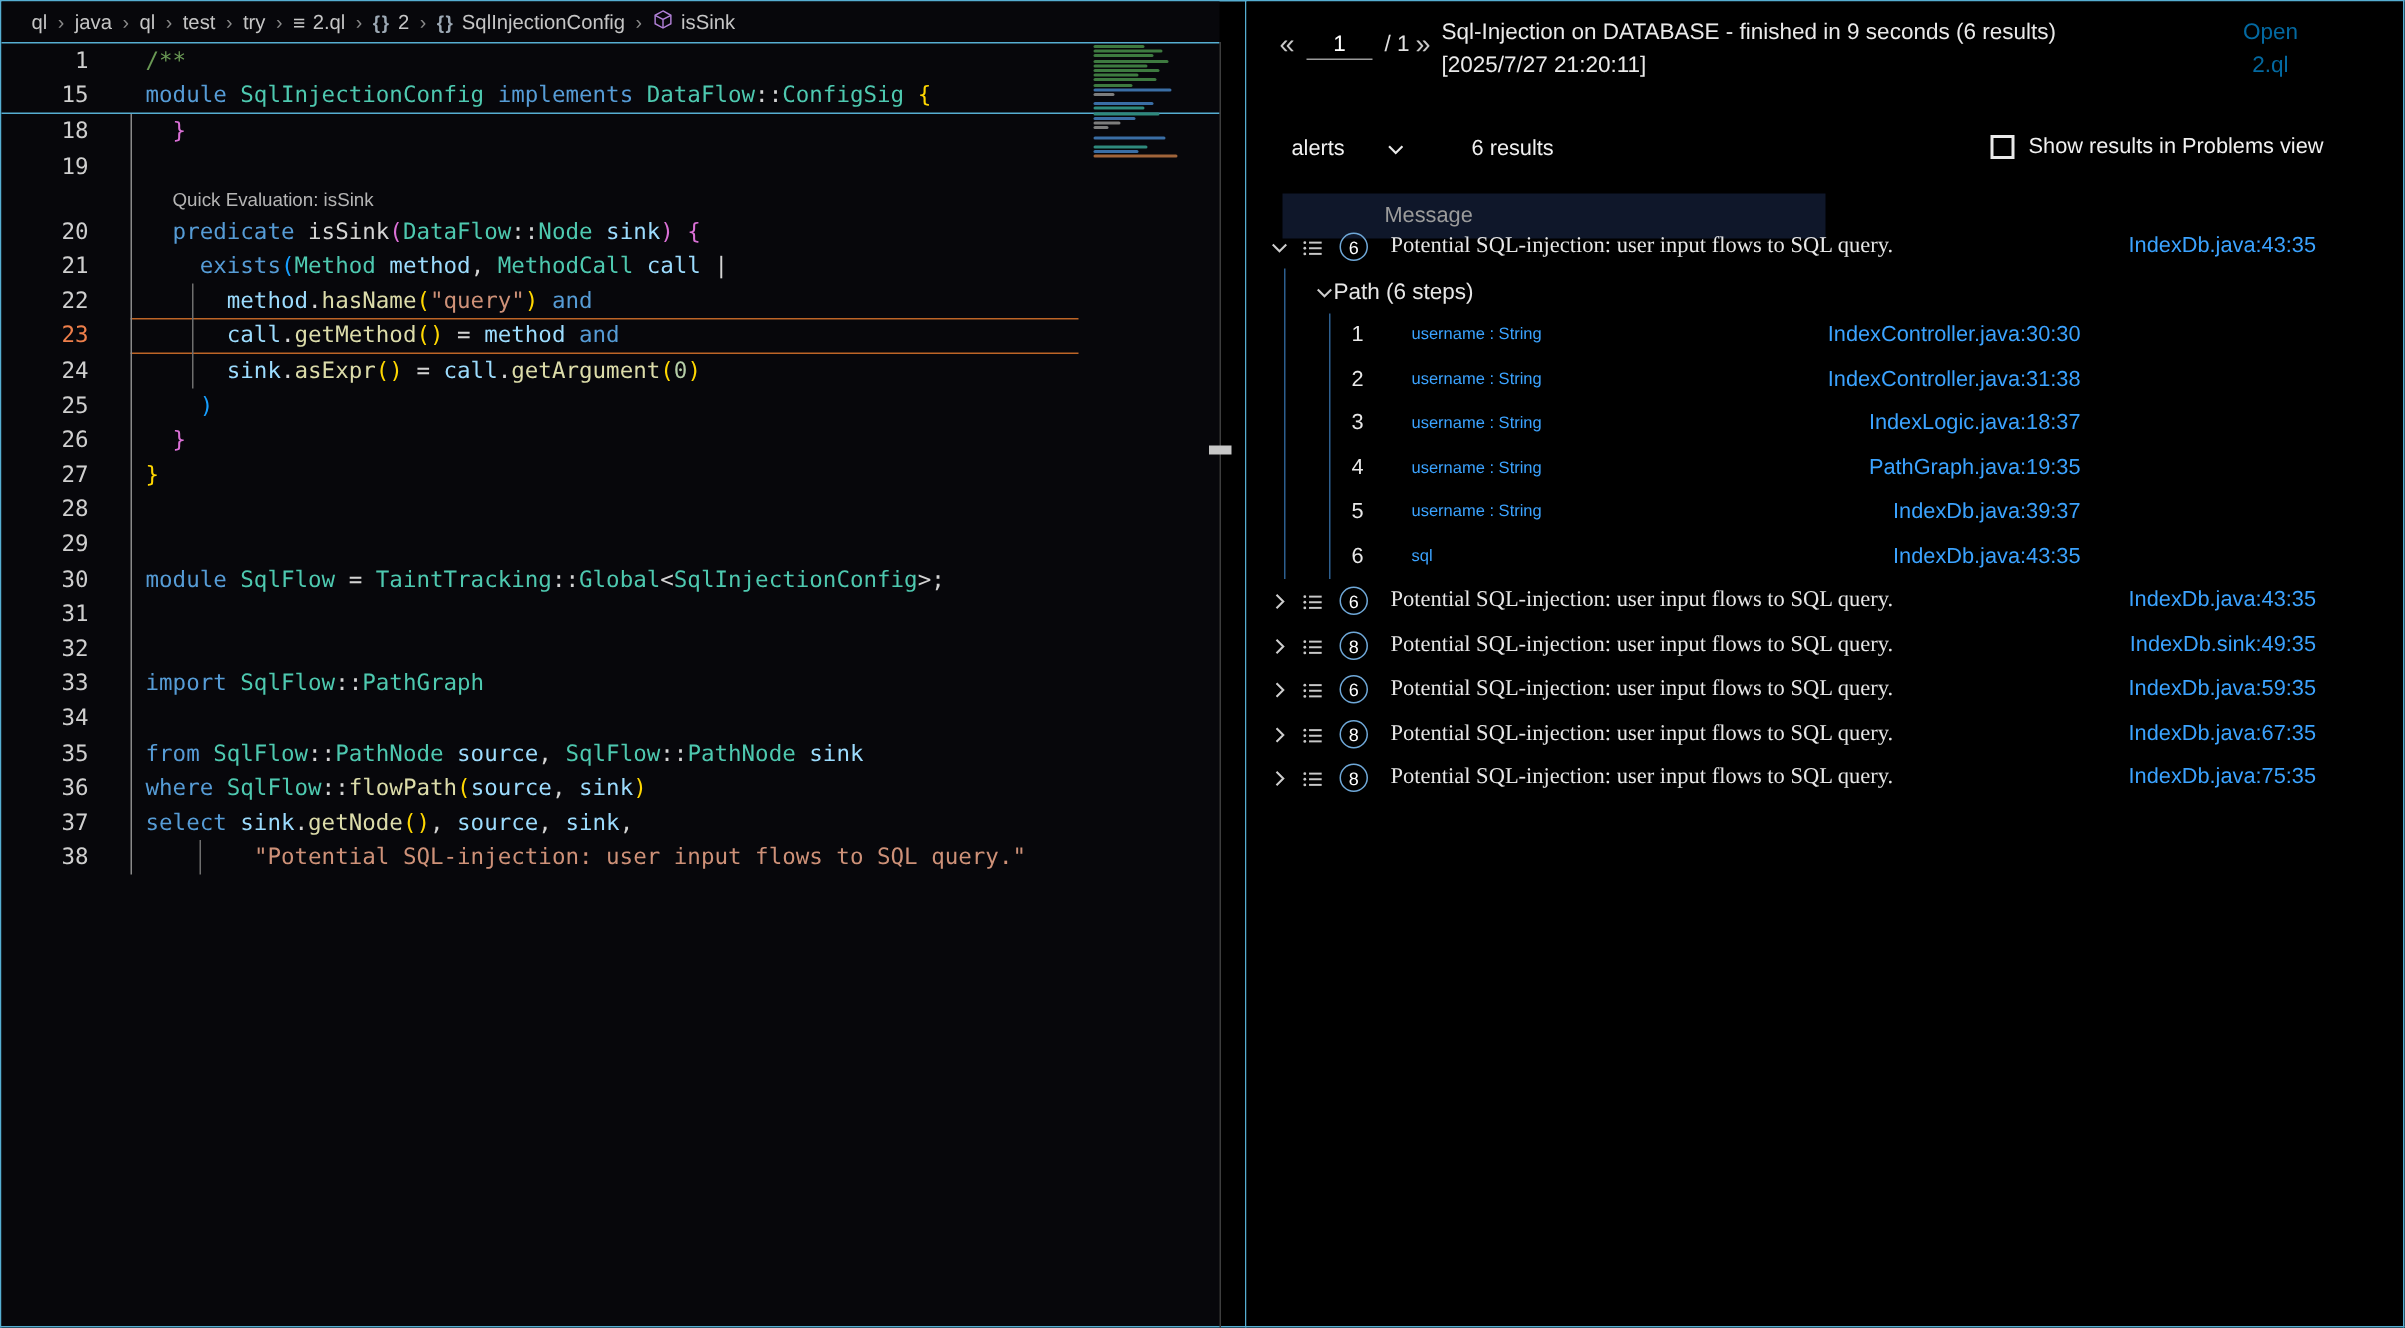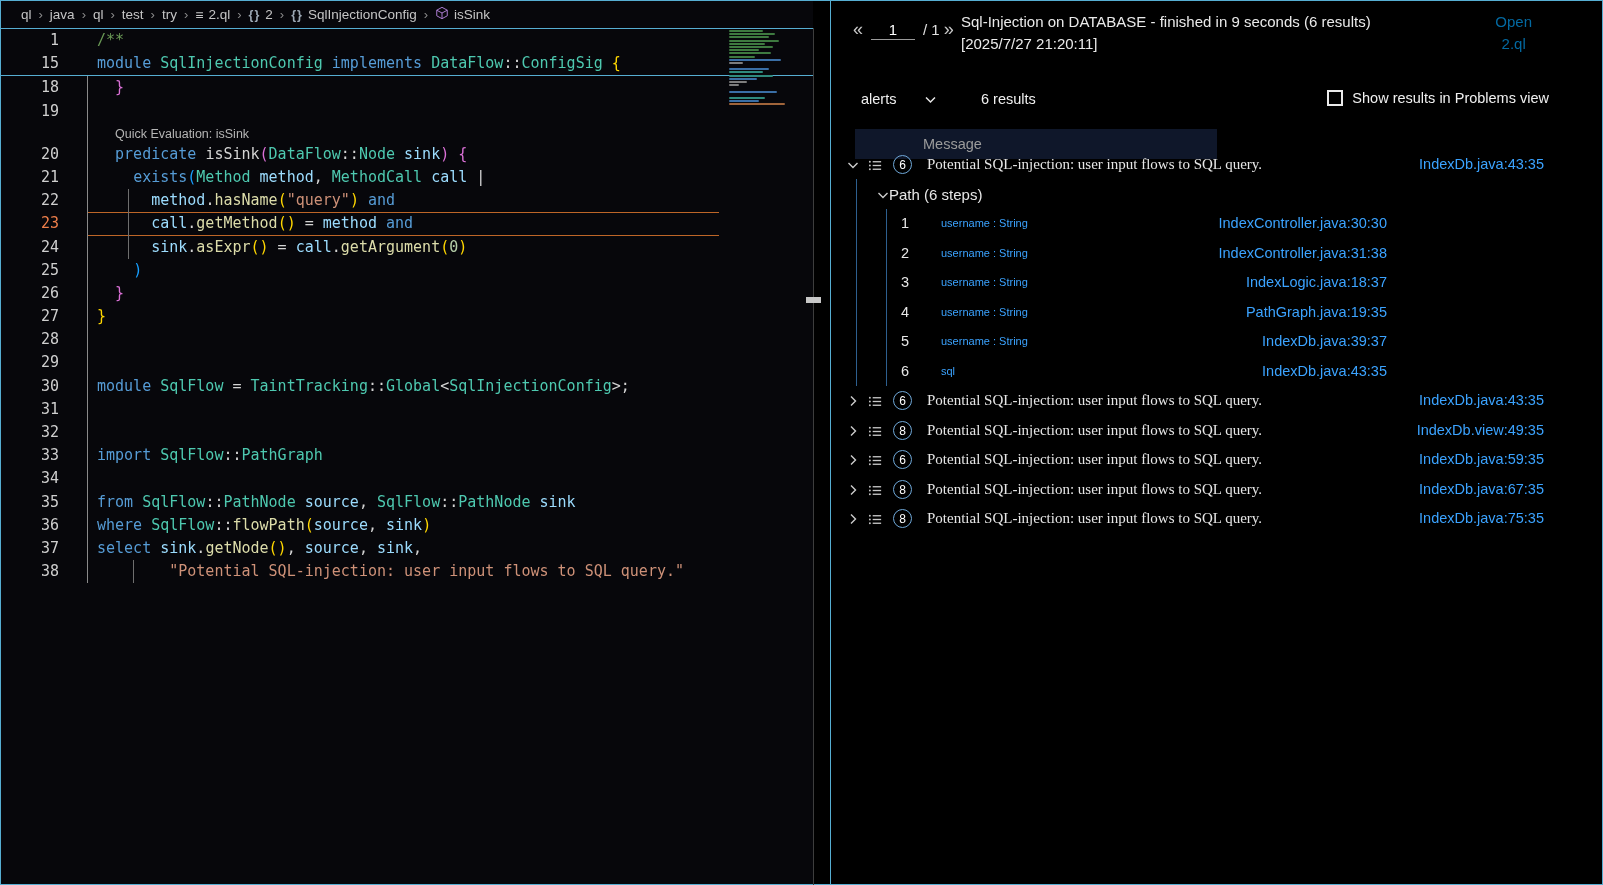--- a/index.html
+++ b/index.html
@@ -298,21 +298,21 @@
         <span class="t-listicon"><svg width="15" height="15" viewBox="0 0 16 16" fill="currentColor">
             <circle cx="2" cy="4" r="1"></circle>
             <rect x="5" y="3.3" width="9" height="1.4"></rect>
             <circle cx="2" cy="8" r="1"></circle>
             <rect x="5" y="7.3" width="9" height="1.4"></rect>
             <circle cx="2" cy="12" r="1"></circle>
             <rect x="5" y="11.3" width="9" height="1.4"></rect>
           </svg></span>
         <div class="t-badge">8</div>
         <span class="t-msg">Potential SQL-injection: user input flows to SQL query.</span>
-        <span class="t-loc">IndexDb.view:49:35</span>
+        <span class="t-loc">IndexDb.sink:49:35</span>
       </div>
       <div class="tree-row">
         <span class="t-chev" style="left: 14px;"><svg width="16" height="16" viewBox="0 0 16 16">
             <path d="M6 3.5 L10.5 8 L6 12.5" fill="none" stroke="currentColor" stroke-width="1.4"></path>
           </svg></span>
         <span class="t-listicon"><svg width="15" height="15" viewBox="0 0 16 16" fill="currentColor">
             <circle cx="2" cy="4" r="1"></circle>
             <rect x="5" y="3.3" width="9" height="1.4"></rect>
             <circle cx="2" cy="8" r="1"></circle>
             <rect x="5" y="7.3" width="9" height="1.4"></rect>

